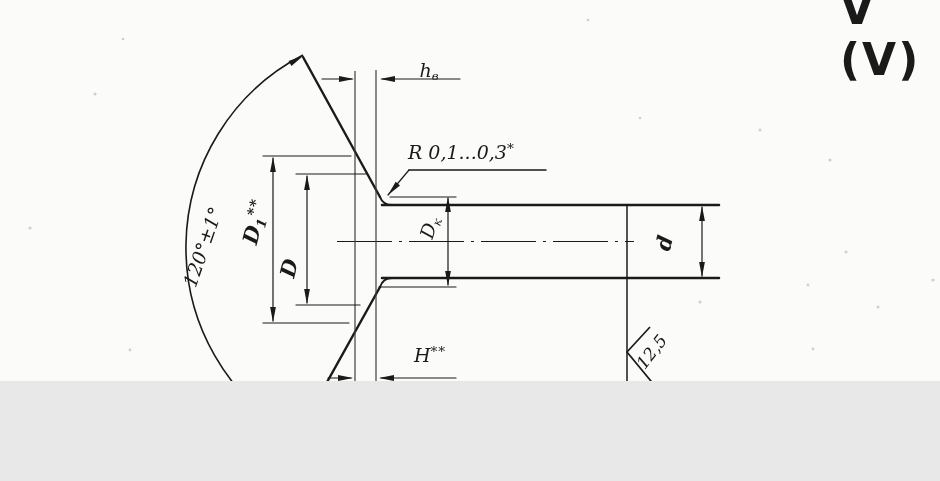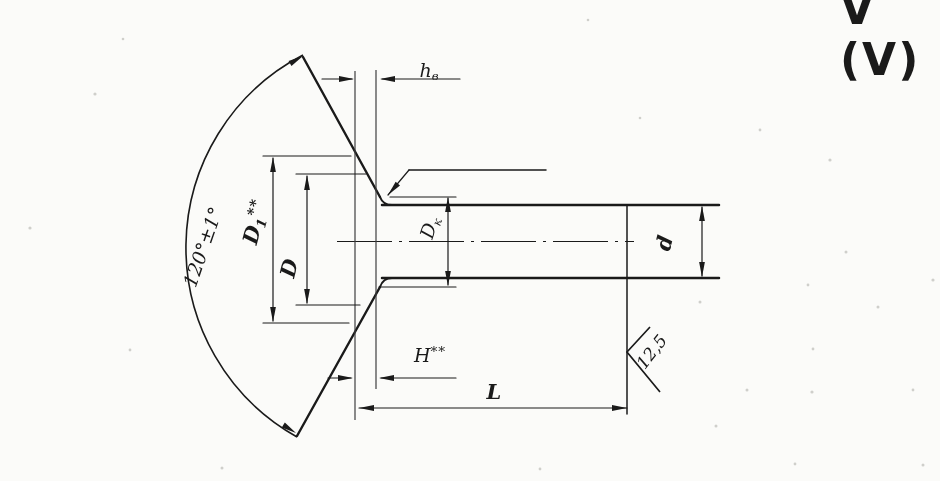--- a/index.html
+++ b/index.html
@@ -2,21 +2,21 @@
 <html style="--ink: #1a1a1a; --paper: #fbfbf9;"><head>
 <meta charset="utf-8">
 <style>
   :root{
     --ink:#1a1a1a;
     --paper:#fbfbf9;
   }
   html,body{margin:0;padding:0;background:#e8e8e8;}
   #stage{
     position:relative;
-    width:940px;height:481px;
+    width:940px;height:381px;
     background:var(--paper);
     overflow:hidden;
     font-family:"DejaVu Serif","Liberation Serif",serif;
     color:var(--ink);
   }
   #linework{position:absolute;left:0;top:0;}
   .lbl{
     position:absolute;
     white-space:nowrap;
     font-style:italic;
@@ -149,20 +149,21 @@
   <div class="lbl ctr f21" style="left:256px;top:222px;transform:translate(-50%,-50%) rotate(-75deg);"><span>D</span><sub>1</sub><sup>**</sup></div>
 
   <div class="lbl ctr f21" style="left:289px;top:268px;transform:translate(-50%,-50%) rotate(-76deg);"><span>D</span></div>
 
   <div class="lbl ctr f19" style="left:431px;top:228px;transform:translate(-50%,-50%) rotate(-72deg);"><span>D</span><sub>к</sub></div>
 
   <div class="lbl ctr f21" style="left:664px;top:243px;transform:translate(-50%,-50%) rotate(-76deg);"><span>d</span></div>
 
   <div class="lbl ctr f19" style="left:429px;top:72px;"><span>h</span><sub>в</sub></div>
 
+  <div class="lbl f19" style="left:408px;top:142px;"><span>R 0,1...0,3</span><sup>*</sup></div>
 
   <div class="lbl ctr f19" style="left:430px;top:355px;"><span>H</span><sup>**</sup></div>
 
   <div class="lbl ctr f21" style="left:494px;top:391px;"><span>L</span></div>
 
   <div class="lbl ctr" style="left:652px;top:352px;font-size:17px;transform:translate(-50%,-50%) rotate(-52deg);">12,5</div>
 
 </div>
 
 </body></html>

